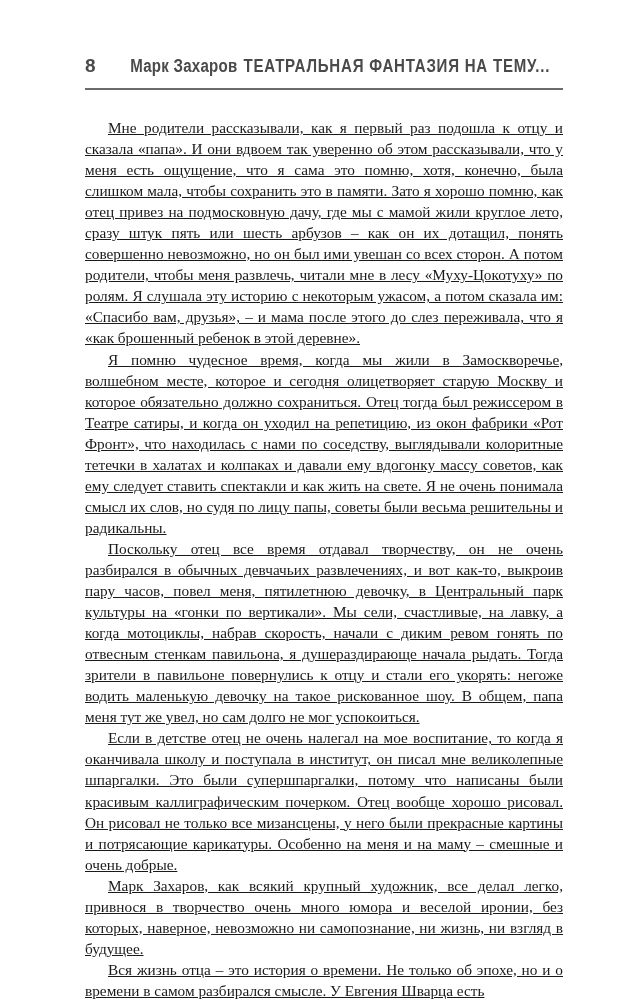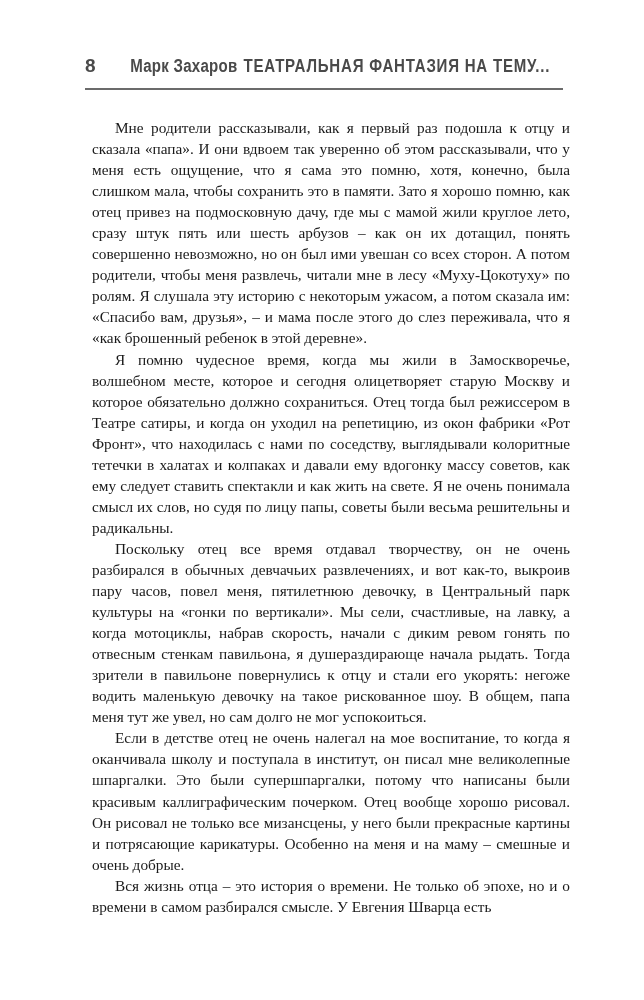--- a/index.html
+++ b/index.html
@@ -63,23 +63,24 @@
     left: 85px;
     top: 88px;
     width: 478px;
     height: 2px;
     background: #6b6b6b;
   }
 
   
   .textblock {
     position: absolute;
-    left: 92px;
+    left: 85px;
     top: 117px;
     width: 478px;
+    text-decoration: underline;
   }
   .para {
     margin: 0;
     text-align: justify;
     text-justify: inter-word;
     text-indent: 23px;
     font-size: 15.3px;
     line-height: 21.05px;
     hyphens: none;
     word-spacing: -0.1px;
@@ -97,16 +98,17 @@
     </span>
   </div>
 
   <div class="head-rule"></div>
 
   <div class="textblock">
     <p class="para">Мне родители рассказывали, как я первый раз подошла к отцу и сказала «папа». И они вдвоем так уверенно об этом рассказывали, что у меня есть ощущение, что я сама это помню, хотя, конечно, была слишком мала, чтобы сохранить это в памяти. Зато я хорошо помню, как отец привез на подмосковную дачу, где мы с мамой жили круглое лето, сразу штук пять или шесть арбузов – как он их дотащил, понять совершенно невозможно, но он был ими увешан со всех сторон. А потом родители, чтобы меня развлечь, читали мне в лесу «Муху-Цокотуху» по ролям. Я слушала эту историю с некоторым ужасом, а потом сказала им: «Спасибо вам, друзья», – и мама после этого до слез переживала, что я «как брошенный ребенок в этой деревне».</p>
     <p class="para">Я помню чудесное время, когда мы жили в Замоскворечье, волшебном месте, которое и сегодня олицетворяет старую Москву и которое обязательно должно сохраниться. Отец тогда был режиссером в Театре сатиры, и когда он уходил на репетицию, из окон фабрики «Рот Фронт», что находилась с нами по соседству, выглядывали колоритные тетечки в халатах и колпаках и давали ему вдогонку массу советов, как ему следует ставить спектакли и как жить на свете. Я не очень понимала смысл их слов, но судя по лицу папы, советы были весьма решительны и радикальны.</p>
     <p class="para">Поскольку отец все время отдавал творчеству, он не очень разбирался в обычных девчачьих развлечениях, и вот как-то, выкроив пару часов, повел меня, пятилетнюю девочку, в Центральный парк культуры на «гонки по вертикали». Мы сели, счастливые, на лавку, а когда мотоциклы, набрав скорость, начали с диким ревом гонять по отвесным стенкам павильона, я душераздирающе начала рыдать. Тогда зрители в павильоне повернулись к отцу и стали его укорять: негоже водить маленькую девочку на такое рискованное шоу. В общем, папа меня тут же увел, но сам долго не мог успокоиться.</p>
     <p class="para">Если в детстве отец не очень налегал на мое воспитание, то когда я оканчивала школу и поступала в институт, он писал мне великолепные шпаргалки. Это были супершпаргалки, потому что написаны были красивым каллиграфическим почерком. Отец вообще хорошо рисовал. Он рисовал не только все мизансцены, у него были прекрасные картины и потрясающие карикатуры. Особенно на меня и на маму – смешные и очень добрые.</p>
+    <p class="para">Марк Захаров, как всякий крупный художник, все делал легко, привнося в творчество очень много юмора и веселой иронии, без которых, наверное, невозможно ни самопознание, ни жизнь, ни взгляд в будущее.</p>
     <p class="para">Вся жизнь отца – это история о времени. Не только об эпохе, но и о времени в самом разбирался смысле. У Евгения Шварца есть</p>
   </div>
 
 </div>
 
 </body></html>

